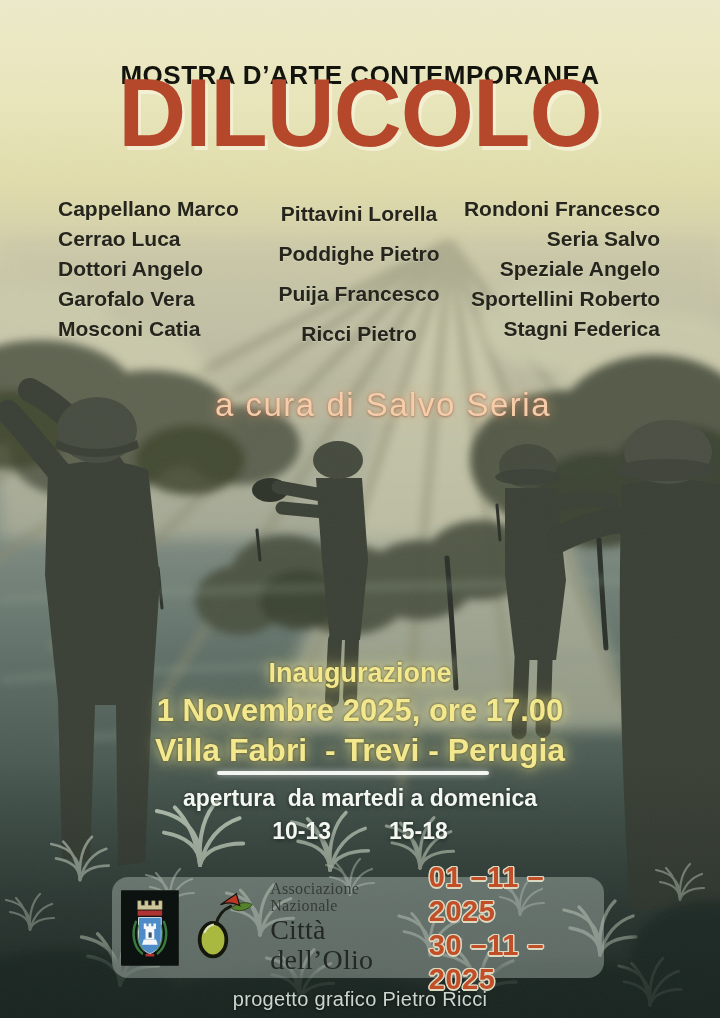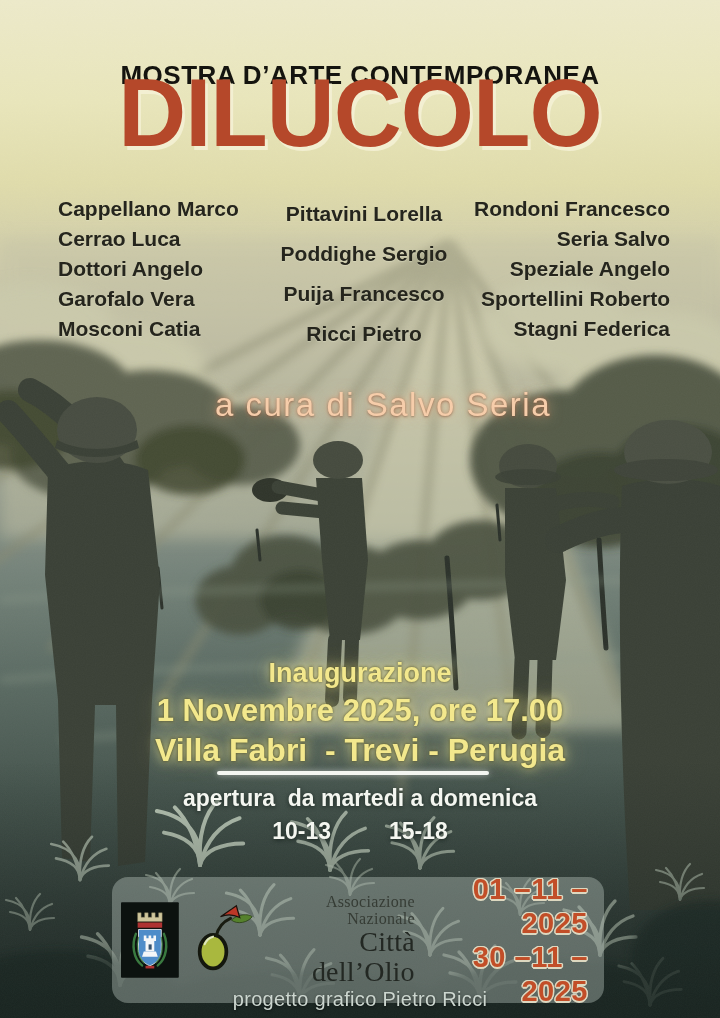--- a/index.html
+++ b/index.html
@@ -17,21 +17,21 @@
     color:#14140f;
   }
   .title{
     top:62px;text-align:center;margin:0;
     font-size:97px;font-weight:bold;letter-spacing:-1px;line-height:1.05;
     color:#b5482a;
     transform:scaleX(.97);transform-origin:50% 50%;
     text-shadow:3px 4px 0 rgba(245,241,214,.85);
   }
   .names{
-    top:194px;left:58px;right:50px;
+    top:194px;left:58px;right:60px;
     display:grid;grid-template-columns:1fr 1.05fr 1fr;
     color:#25251d;font-weight:bold;font-size:21px;
     text-shadow:0 1px 1px rgba(238,238,216,.35);
   }
   .names .col1{text-align:left;line-height:30px;}
   .names .col2{text-align:center;line-height:40px;margin-top:0;}
   .names .col3{text-align:right;line-height:30px;}
   .names div span{display:block;}
 
   .curator{
@@ -53,23 +53,23 @@
     position:absolute;top:771px;left:217px;width:272px;height:3.5px;
     background:#f4f6f1;border-radius:2px;box-shadow:0 0 6px rgba(255,255,255,.55);
   }
 
   .opening{top:785px;text-align:center;color:#f4f6f0;font-weight:bold;font-size:23px;
     text-shadow:0 1px 4px rgba(8,18,14,.65);}
   .hours{top:818px;display:flex;justify-content:center;gap:58px;color:#f4f6f0;font-weight:bold;font-size:23px;
     text-shadow:0 1px 4px rgba(8,18,14,.65);}
 
   .panel{
-    position:absolute;top:877px;left:112px;width:492px;height:126px;
+    position:absolute;top:877px;left:112px;width:492px;height:101px;
     background:rgba(188,199,193,.40);border-radius:16px;
-    display:flex;align-items:center;gap:14px;padding:0 16px 0 9px;box-sizing:border-box;text-align:right;
+    display:flex;align-items:center;gap:14px;padding:0 16px 0 9px;box-sizing:border-box;
   }
   .olive-wrap{display:flex;align-items:center;gap:4px;}
   .assoc-text{font-family:"Liberation Serif",serif;color:#232823;line-height:1.08;}
   .assoc-text .a1{font-size:16px;color:#363c35;letter-spacing:.3px;}
   .assoc-text .a2{font-size:28px;letter-spacing:.2px;}
   .dates{
     margin-left:auto;font-size:29px;line-height:34px;font-weight:bold;letter-spacing:.5px;
     color:#c24e28;
     text-shadow:-1.5px 0 0 #ddd8c0,1.5px 0 0 #ddd8c0,0 -1.5px 0 #ddd8c0,0 1.5px 0 #ddd8c0,
       -1px -1px 0 #ddd8c0,1px 1px 0 #ddd8c0,1px -1px 0 #ddd8c0,-1px 1px 0 #ddd8c0;
@@ -276,21 +276,21 @@
   <div class="layer names">
     <div class="col1">
       <span>Cappellano Marco</span>
       <span>Cerrao Luca</span>
       <span>Dottori Angelo</span>
       <span>Garofalo Vera</span>
       <span>Mosconi Catia</span>
     </div>
     <div class="col2">
       <span>Pittavini Lorella</span>
-      <span>Poddighe Sergio</span>
+      <span>Poddighe Pietro</span>
       <span>Puija Francesco</span>
       <span>Ricci Pietro</span>
     </div>
     <div class="col3">
       <span>Rondoni Francesco</span>
       <span>Seria Salvo</span>
       <span>Speziale Angelo</span>
       <span>Sportellini Roberto</span>
       <span>Stagni Federica</span>
     </div>

